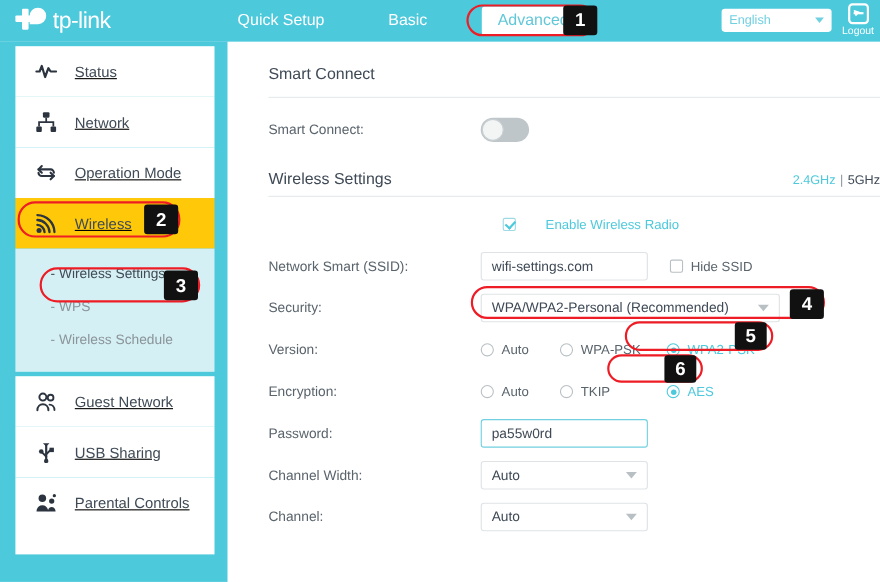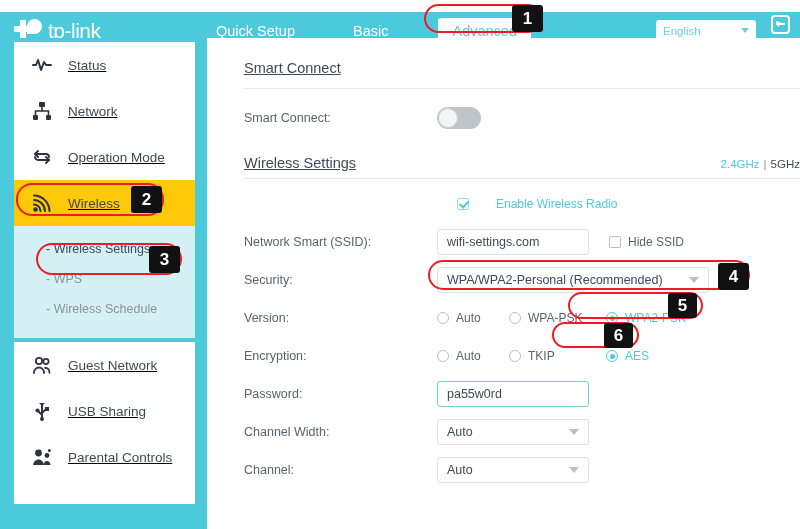--- a/index.html
+++ b/index.html
@@ -9,21 +9,21 @@
     height: 529px;
     overflow: hidden;
     font-family: "Liberation Sans", sans-serif;
     background: #ffffff;
     position: relative;
   }
 
   
   .topbar {
     position: absolute;
-    top: 12px; left: 0;
+    top: 0; left: 0;
     width: 800px;
     height: 38px;
     background: #4dc9dc;
     display: flex;
     align-items: center;
   }
   .logo {
     display: flex;
     align-items: center;
     margin-left: 14px;
@@ -174,21 +174,20 @@
     width: 593px;
     height: 491px;
     background: #ffffff;
     padding: 22px 0 0 37px;
     overflow: hidden;
   }
   .section-title {
     font-size: 14.5px;
     color: #3f4a56;
     margin-bottom: 12px;
-    text-decoration: underline;
   }
   .hr { height: 1px; background: #e6e9ea; width: 556px; }
 
   .row {
     display: flex;
     align-items: center;
     min-height: 30px;
     margin-top: 8px;
   }
   .row-label {

